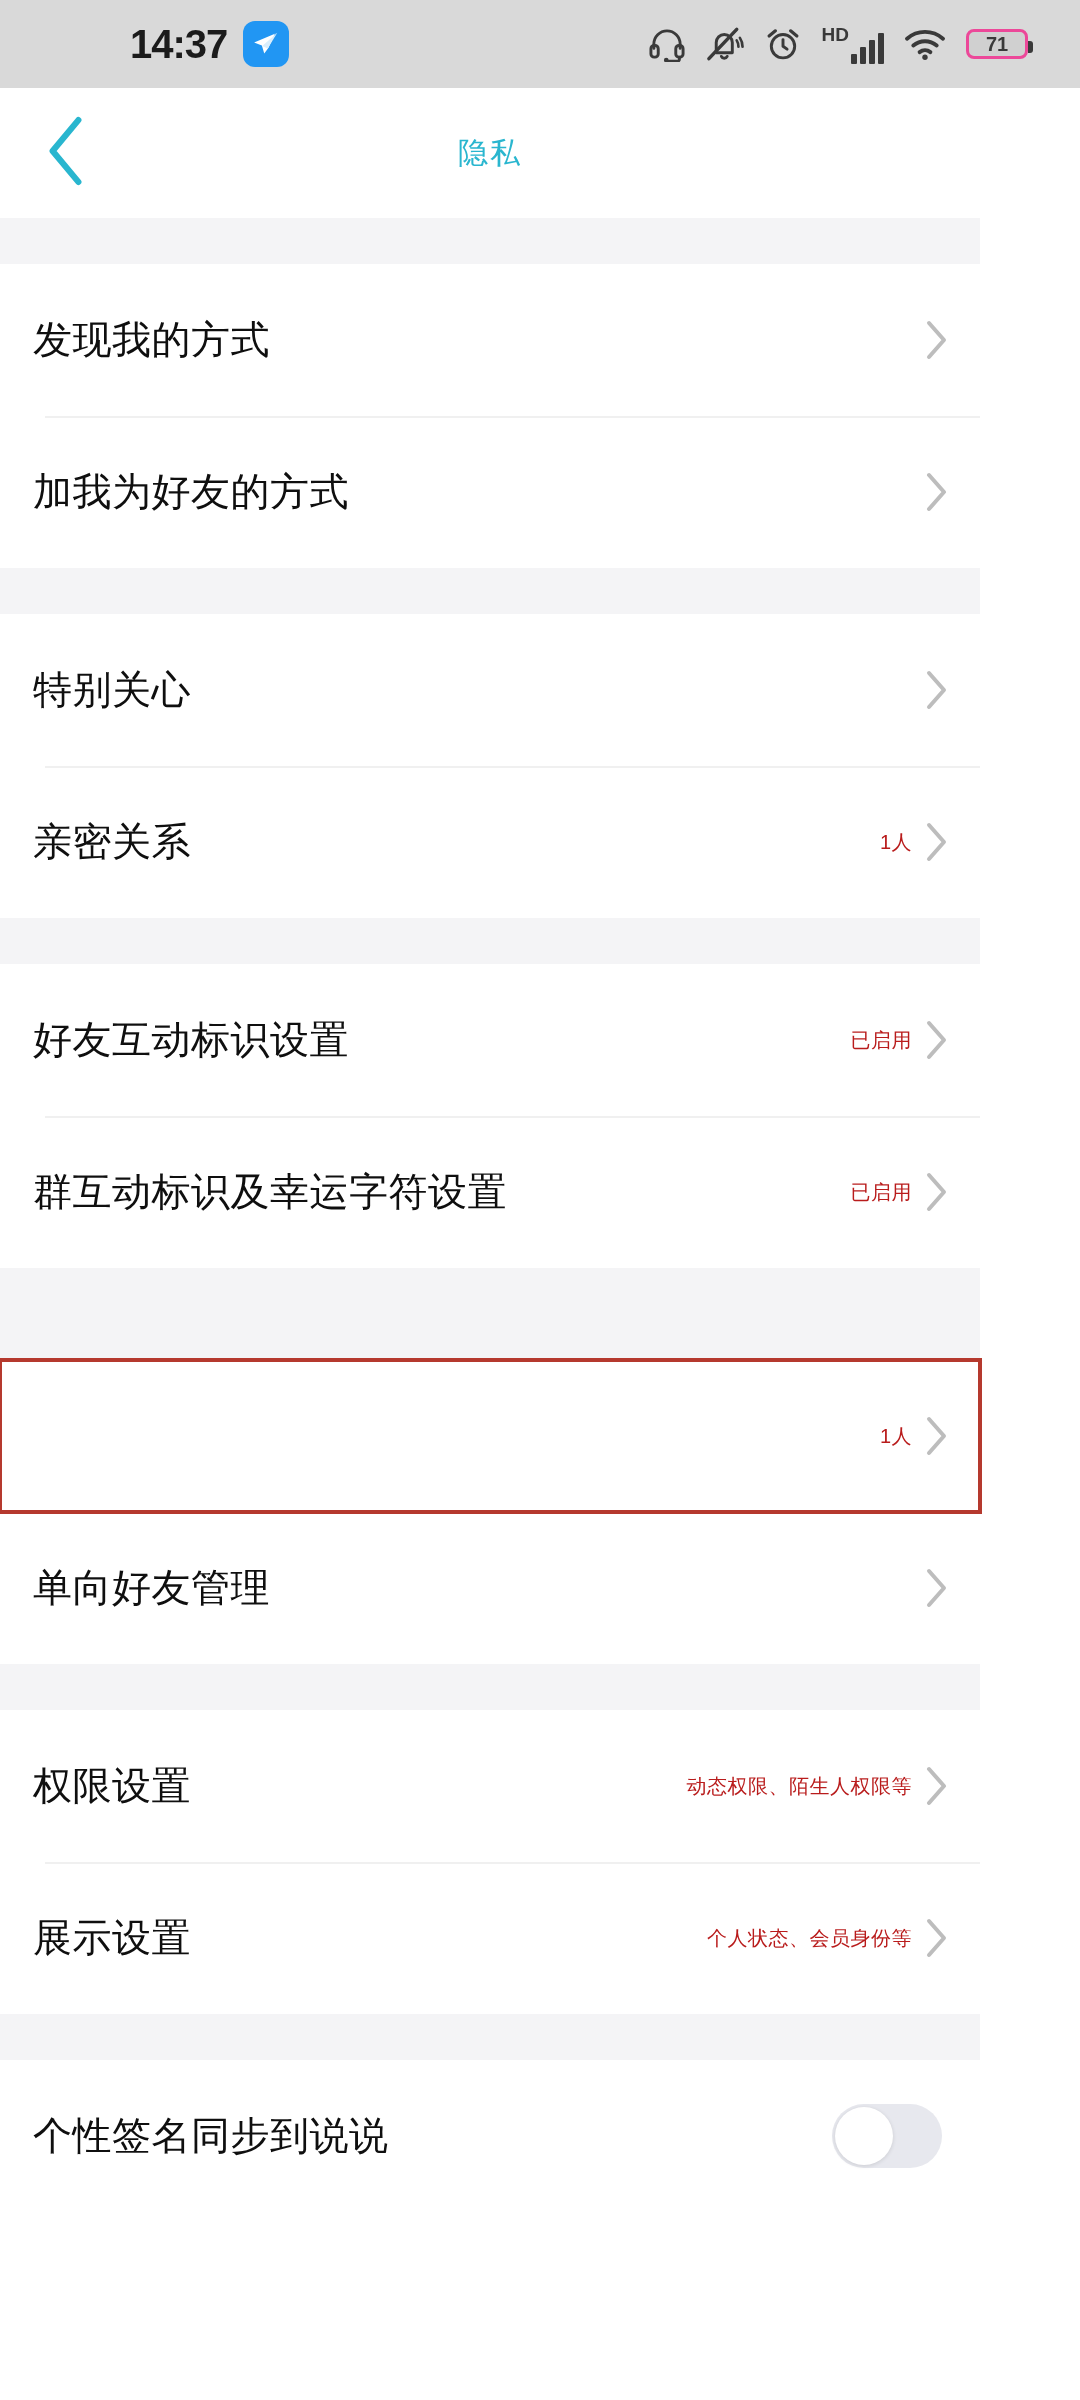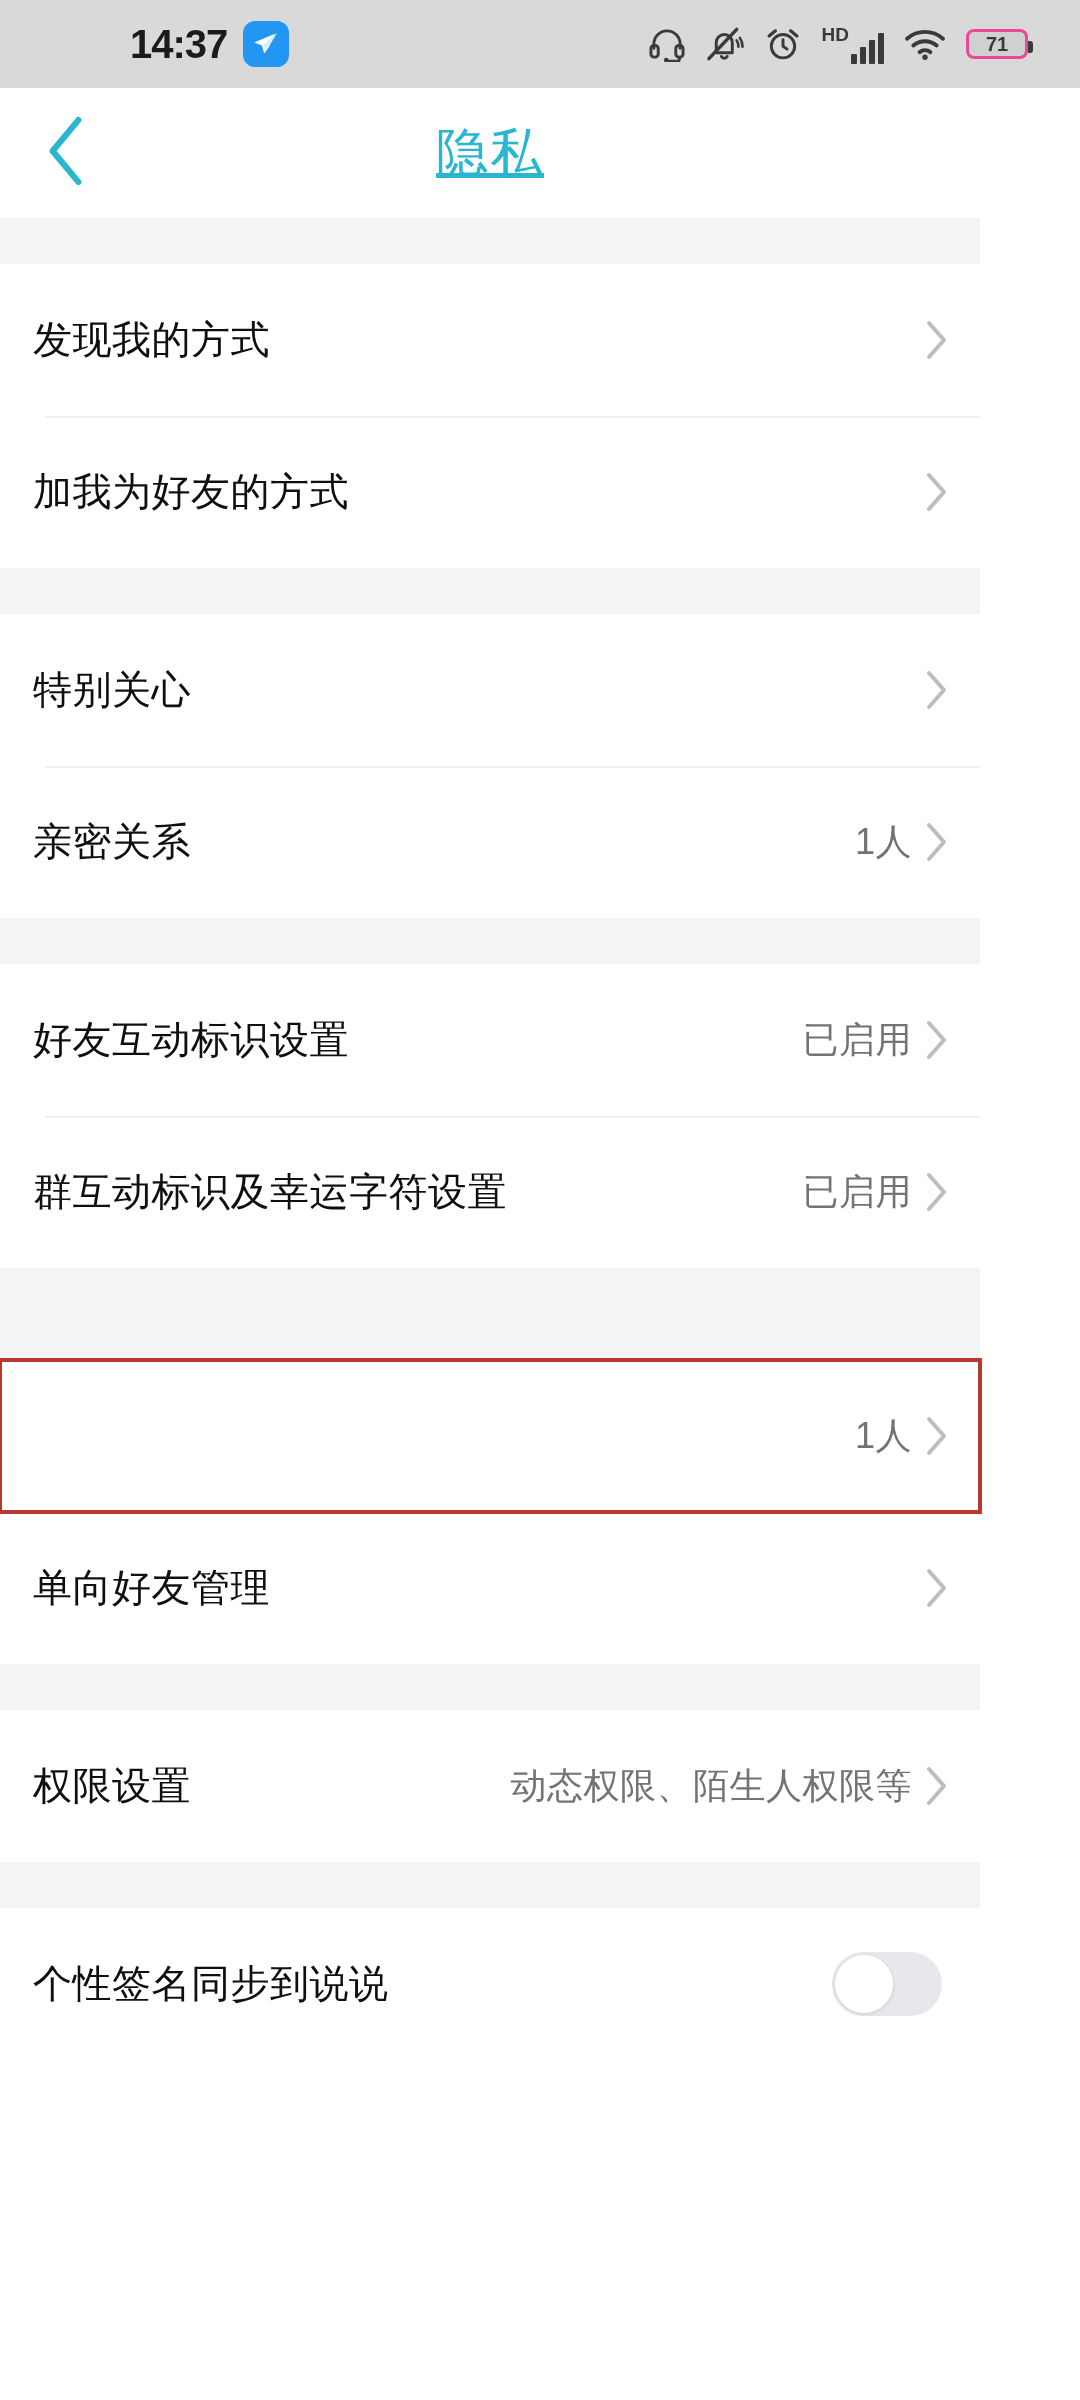--- a/index.html
+++ b/index.html
@@ -49,39 +49,39 @@
   
   .header{
     position:relative; height:130px; background:#ffffff;
     display:flex; align-items:center; justify-content:center;
   }
   .back-btn{
     position:absolute; left:26px; top:50%; transform:translateY(-50%);
     width:80px; height:80px; display:flex; align-items:center; justify-content:center;
   }
   .header-title{
-    font-size:52px; color:#29b6cf; font-weight:400; letter-spacing:2px;text-decoration:underline;
+    font-size:30px; color:#29b6cf; font-weight:400; letter-spacing:2px;
   }
 
   
   .section-gap{ height:46px; background:#f4f4f6; width:100%; }
   .group{ background:#ffffff; }
   .row{
     position:relative; height:152px; width:100%;
     display:flex; align-items:center;
     padding:0 30px 0 33px;
     background:#ffffff;
   }
   .row + .row:before{
     content:""; position:absolute; left:45px; right:0; top:0; height:2px;
     background:#f0f0f0;
   }
   .row-label{ font-size:39px; color:#0f0f0f; font-weight:400; letter-spacing:0.5px; }
   .row-right{ margin-left:auto; display:flex; align-items:center; gap:12px; }
-  .row-value{ font-size:36px; color:#737373; font-weight:400; letter-spacing:0.5px; }
+  .row-value{ font-size:20px; color:#b91c1c; font-weight:400; letter-spacing:0.5px; }
   .chev{ width:26px; height:42px; flex:none; }
 
   
   .toggle{
     width:110px; height:64px; border-radius:32px; background:#e7e8ee;
     position:relative; flex:none; margin-right:8px;
   }
   .toggle .knob{
     position:absolute; left:3px; top:3px; width:58px; height:58px;
     border-radius:50%; background:#ffffff;
@@ -262,20 +262,29 @@
       <div class="group">
         <div class="row">
           <div class="row-label">权限设置</div>
           <div class="row-right">
             <div class="row-value">动态权限、陌生人权限等</div>
             <span class="chev"><svg width="26" height="42" viewBox="0 0 13 21">
                 <path d="M2.5 2 10 10.5 2.5 19" fill="none" stroke="#bdbdbd" stroke-width="2" stroke-linecap="round" stroke-linejoin="round"></path>
               </svg></span>
           </div>
         </div>
+        <div class="row">
+          <div class="row-label">展示设置</div>
+          <div class="row-right">
+            <div class="row-value">个人状态、会员身份等</div>
+            <span class="chev"><svg width="26" height="42" viewBox="0 0 13 21">
+                <path d="M2.5 2 10 10.5 2.5 19" fill="none" stroke="#bdbdbd" stroke-width="2" stroke-linecap="round" stroke-linejoin="round"></path>
+              </svg></span>
+          </div>
+        </div>
       </div>
       <div class="section-gap"></div>
       <div class="group">
         <div class="row">
           <div class="row-label">个性签名同步到说说</div>
           <div class="row-right">
             <div class="toggle">
               <div class="knob"></div>
             </div>
           </div>

